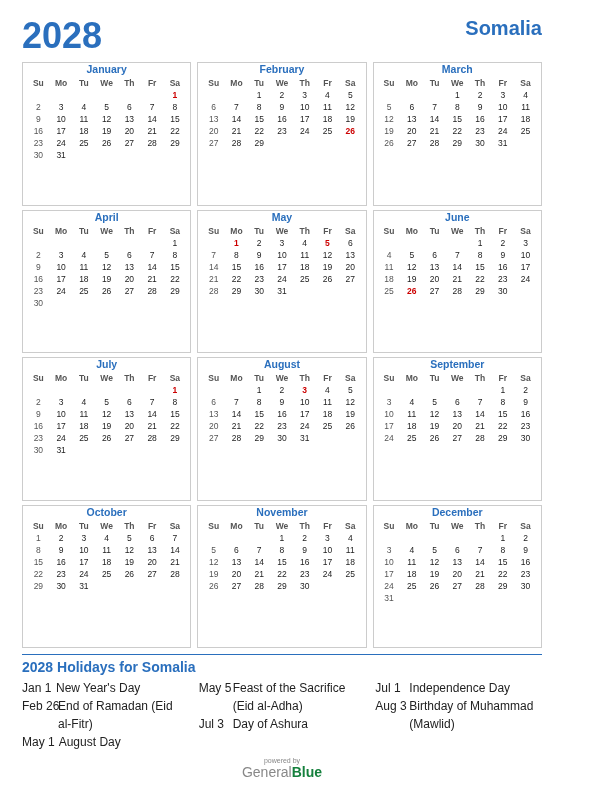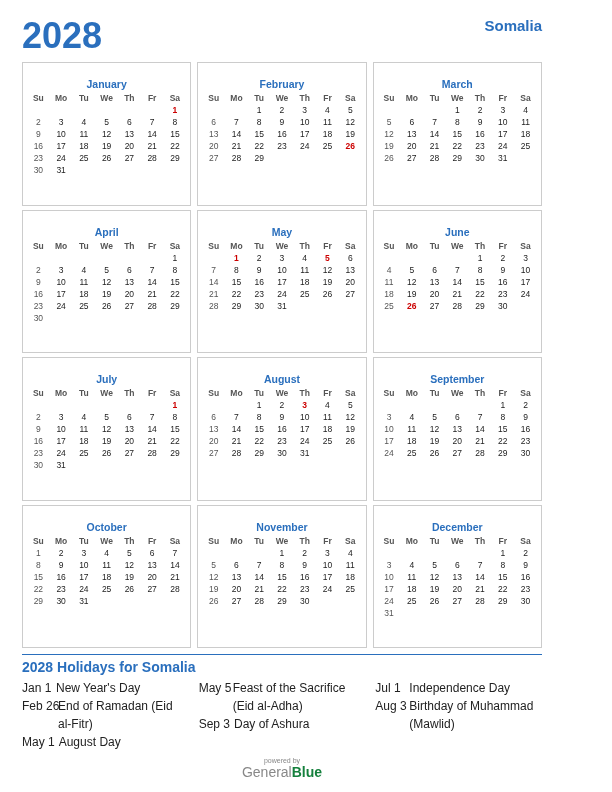--- a/index.html
+++ b/index.html
@@ -24,35 +24,35 @@
       align-items: flex-start;
       margin-bottom: 8px;
     }
     .year-title {
       font-size: 36px;
       font-weight: bold;
       color: #2a6fbd;
       line-height: 1;
     }
     .country-title {
-      font-size: 15px;
+      font-size: 20px;
       color: #2a6fbd;
       font-weight: bold;
       line-height: 1;
     }
     .calendars-grid {
       display: grid;
       grid-template-columns: 1fr 1fr 1fr;
       grid-template-rows: repeat(4, auto);
       gap: 4px 6px;
       flex: 1;
     }
     .month-block {
       border: 1px solid #ccc;
-      padding: 15px 4px 3px 4px;
+      padding: 0 4px 3px 4px;
     }
     .month-name {
       text-align: center;
       color: #2a6fbd;
       font-weight: bold;
       font-size: 10.5px;
       margin-bottom: 2px;
     }
     .cal-table {
       width: 100%;
@@ -943,21 +943,21 @@
             <span class="holiday-date">May 1</span>
             <span class="holiday-name">August Day</span>
           </div>
         </div>
         <div>
           <div class="holiday-entry">
             <span class="holiday-date">May 5</span>
             <span class="holiday-name">Feast of the Sacrifice (Eid al-Adha)</span>
           </div>
           <div class="holiday-entry">
-            <span class="holiday-date">Sep 3</span>
+            <span class="holiday-date">Jul 3</span>
             <span class="holiday-name">Day of Ashura</span>
           </div>
         </div>
         <div>
           <div class="holiday-entry">
             <span class="holiday-date">Jul 1</span>
             <span class="holiday-name">Independence Day</span>
           </div>
           <div class="holiday-entry">
             <span class="holiday-date">Aug 3</span>

